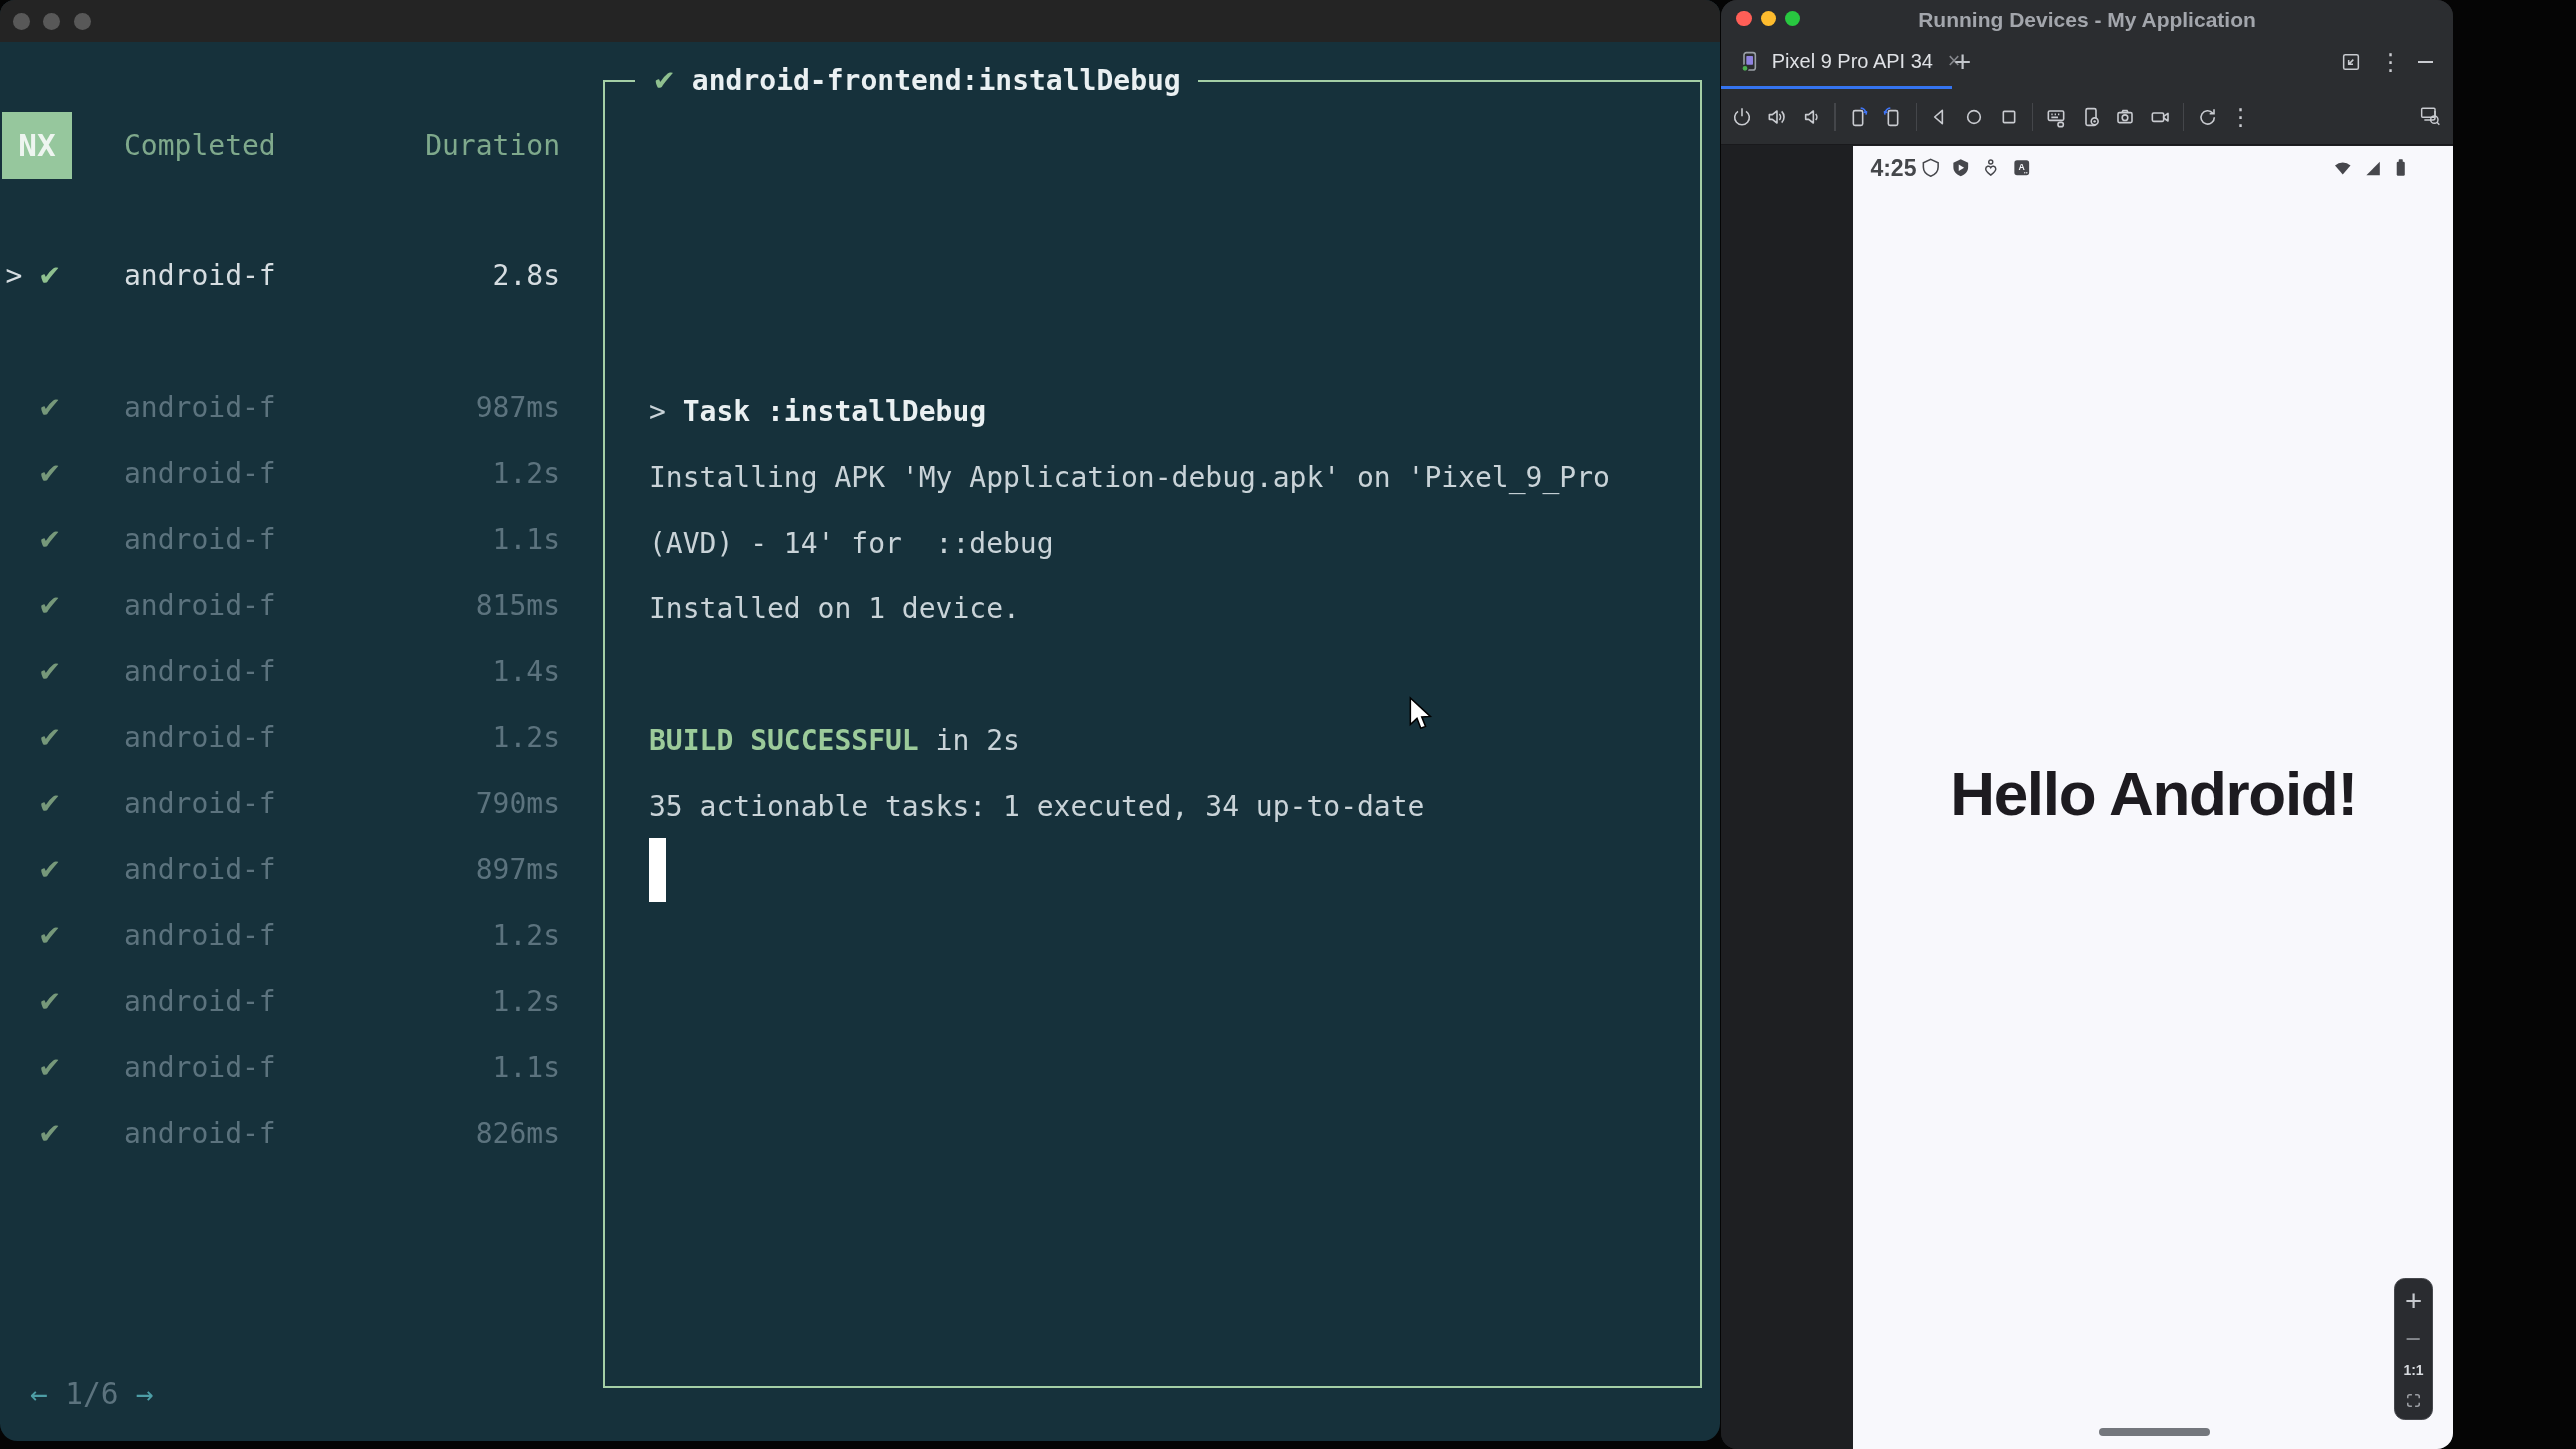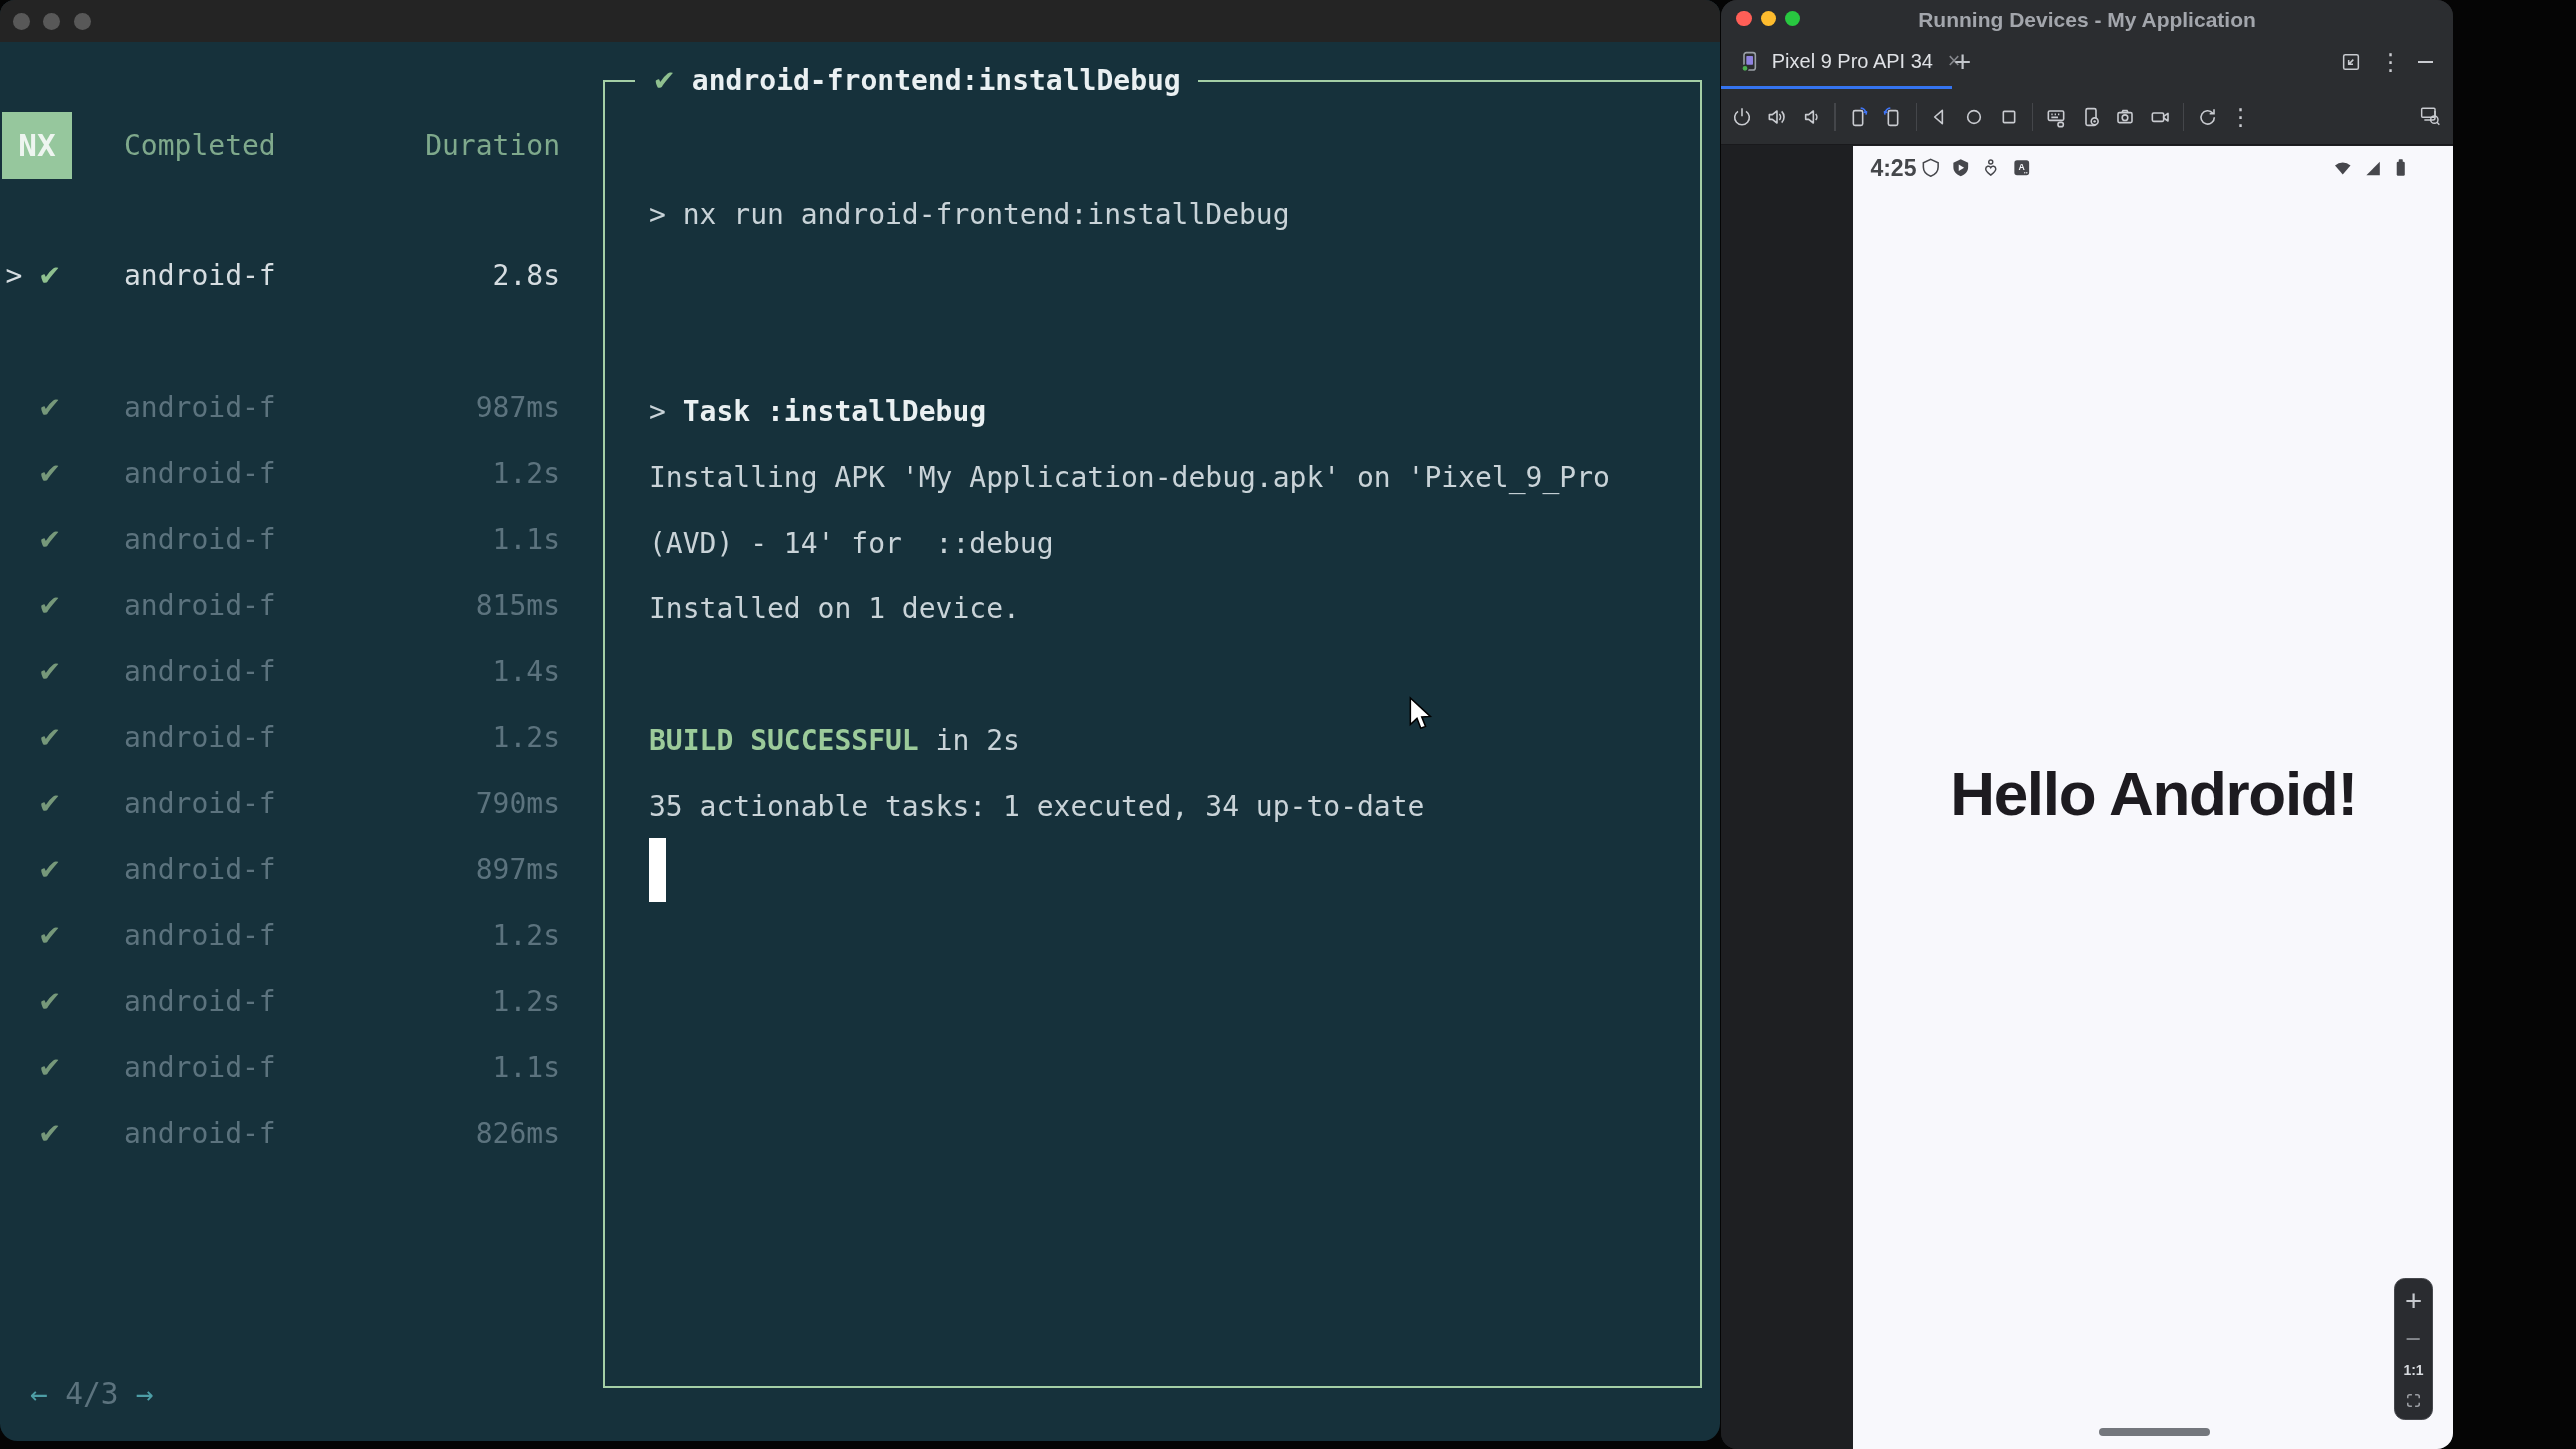--- a/index.html
+++ b/index.html
@@ -157,27 +157,26 @@
 
   <div class="task-row dim">
           <span class="check">✔</span>
           <span class="tname">android-f</span>
           <span class="tdur">826ms</span>
         </div>
 </div>
 
     <div class="pagination">
       <span class="pg-arrow">←</span>
-      <span class="pg-label">4/3</span>
+      <span class="pg-label">1/6</span>
       <span class="pg-arrow">→</span>
     </div>
 
     <div class="out-panel">
       <div class="panel-title"><span class="check">✔</span><span class="pt-label">android-frontend:installDebug</span></div>
-      <div class="out-line" style="top:100px"><span>&gt; </span><span>nx run android-frontend:installDebug</span></div>
       <div class="out-line" style="top:297px"><span>&gt; </span><span class="out-bold">Task :installDebug</span></div>
       <div class="out-line" style="top:363px">Installing APK 'My Application-debug.apk' on 'Pixel_9_Pro</div>
       <div class="out-line" style="top:429px">(AVD) - 14' for  ::debug</div>
       <div class="out-line" style="top:494px">Installed on 1 device.</div>
       <div class="out-line" style="top:626px"><span class="out-green">BUILD SUCCESSFUL</span><span> in 2s</span></div>
       <div class="out-line" style="top:692px">35 actionable tasks: 1 executed, 34 up-to-date</div>
       <div class="cursor-block"></div>
     </div>
   </div>
 </section>

